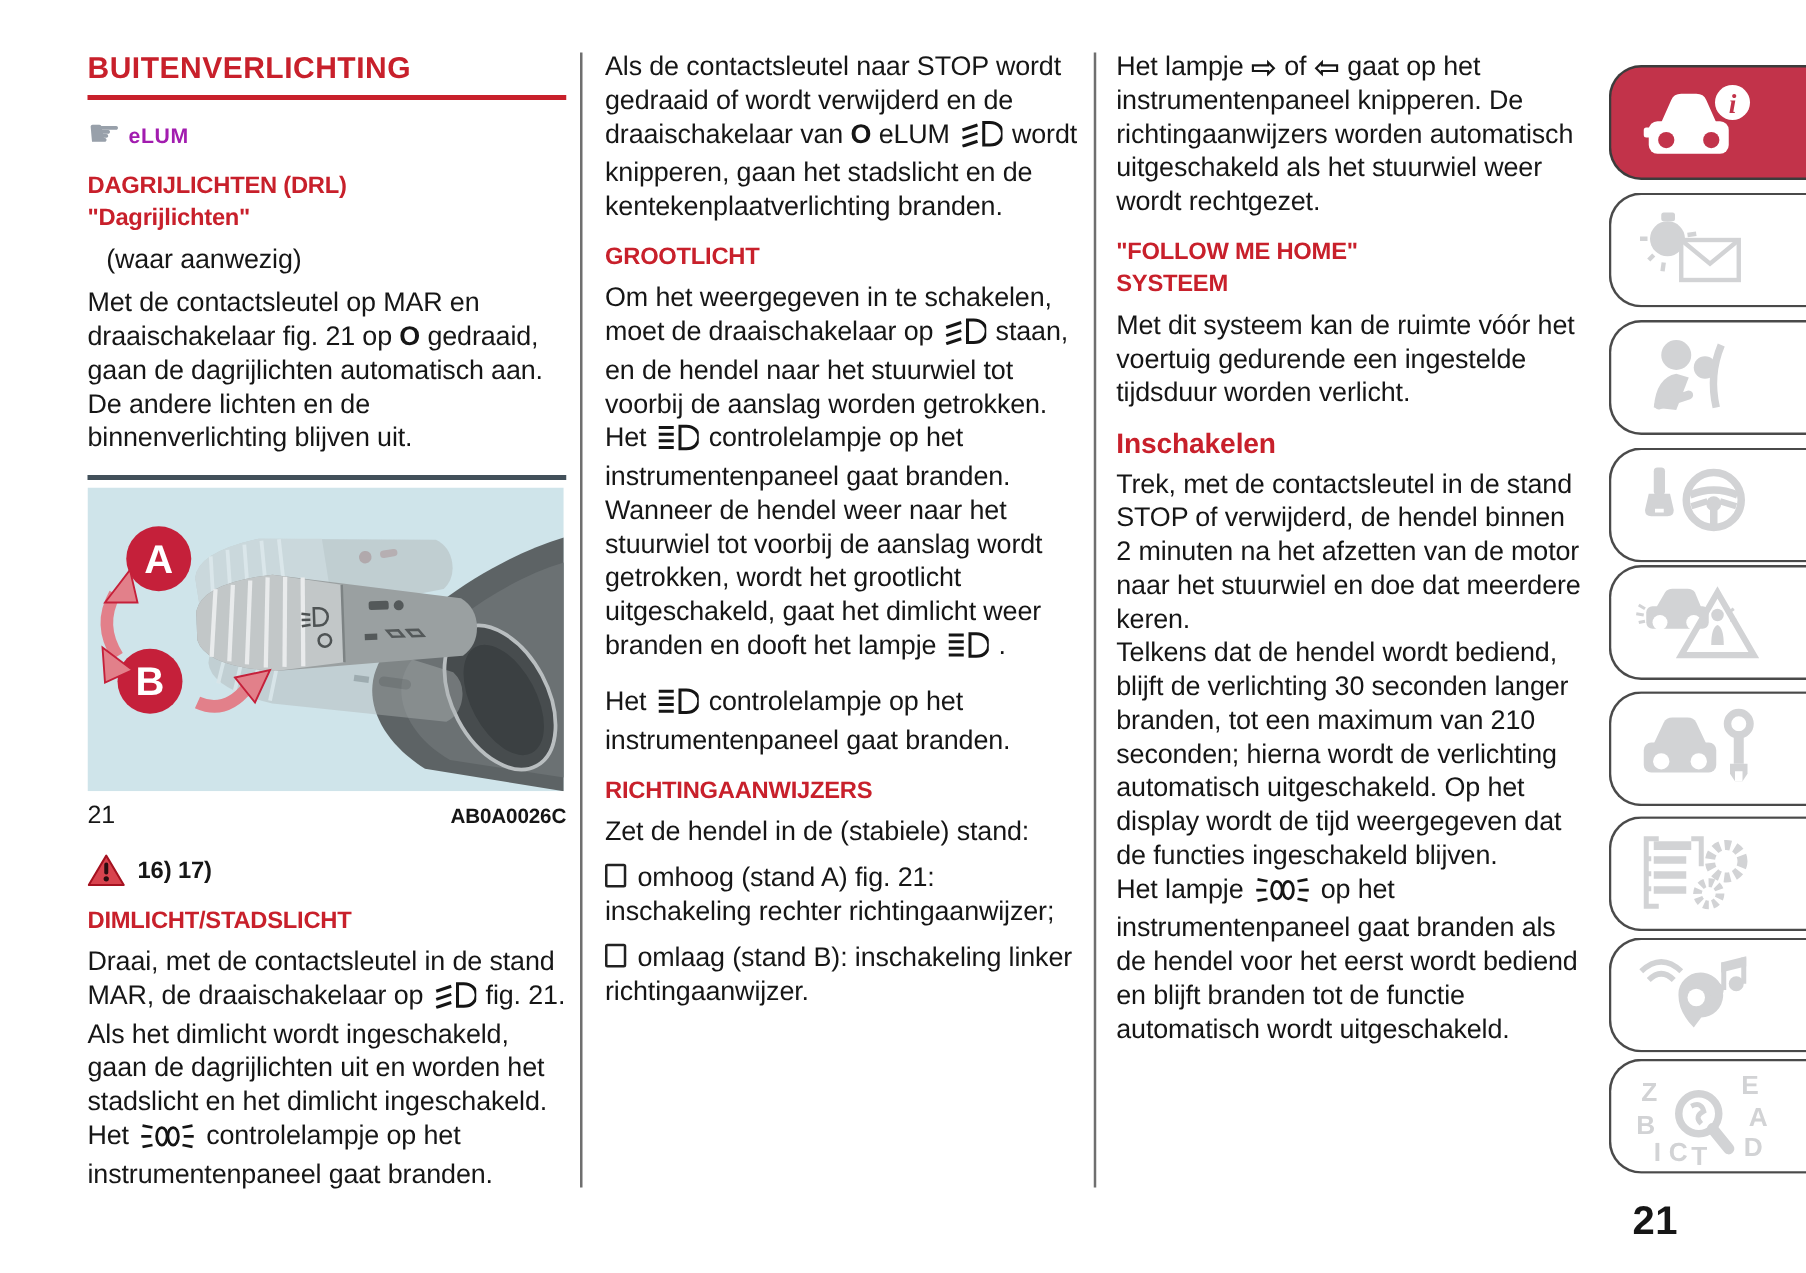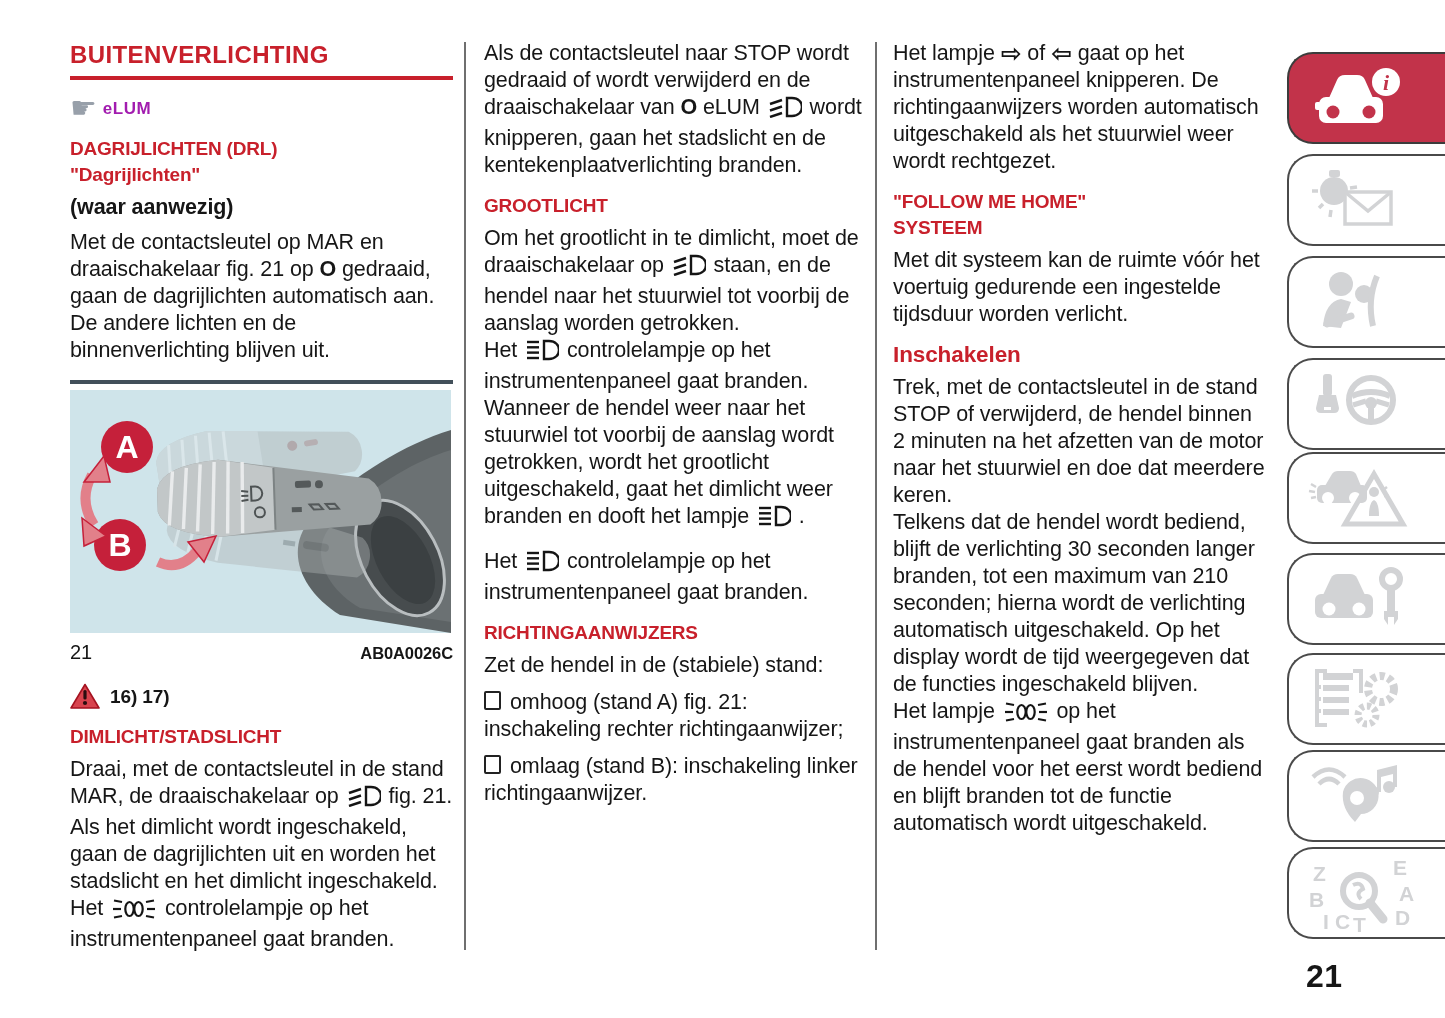--- a/index.html
+++ b/index.html
@@ -13,21 +13,21 @@
   .vdiv.d1{left:464px;} .vdiv.d2{left:875px;}
 
   .main-title{color:var(--red);font-weight:bold;font-size:24px;line-height:30px;letter-spacing:0.4px;
     border-bottom:4px solid var(--red);padding-bottom:6px;margin-bottom:10px;}
   .elum-row{display:flex;align-items:center;gap:6px;height:36px;margin:4px 0 10px 0;}
   .elum-text{color:#a21caf;font-weight:bold;font-size:17px;letter-spacing:0.5px;text-align:right;}
   .hand{color:#98a0aa;font-size:30px;line-height:30px;font-family:"DejaVu Sans",sans-serif;}
   h2.red{color:var(--red);font-weight:bold;font-size:19px;line-height:26px;margin:14px 0 6px 0;letter-spacing:-0.2px;}
   h3.red{color:var(--red);font-weight:bold;font-size:22.5px;line-height:25px;margin:13px 0 7px 0;}
   .fmh{letter-spacing:1.5px;}
-  .note{margin:0 0 8px 0;font-weight:bold;}
+  .note{margin:0 0 8px 15px;}
   p.body, .line{margin:0 0 0 0;}
   p.body{margin-bottom:14px;}
   .tight{margin:0;}
   .boldO{font-weight:bold;}
   .symicon{display:inline-block;vertical-align:-4px;margin:0 2px;}
   .arrow{font-family:"DejaVu Sans",sans-serif;font-weight:bold;font-size:25px;line-height:20px;vertical-align:-2px;}
   .bullet-sq{display:inline-block;width:13px;height:15px;border:2.5px solid #222;border-radius:2px;
     margin-right:9px;vertical-align:-1px;}
   .fig-topline{height:4px;background:#42505a;margin:16px 0 6px 0;}
   .fig-caption{display:flex;justify-content:space-between;align-items:baseline;margin-top:6px;}
@@ -189,21 +189,21 @@
             <g stroke="#151515" stroke-width="2.4">
               <line x1="14" y1="4" x2="2" y2="8"></line>
               <line x1="14" y1="10.5" x2="2" y2="14.5"></line>
               <line x1="14" y1="17" x2="2" y2="21"></line>
             </g>
           </svg></span><span> wordt knipperen, gaan het stadslicht en de kentekenplaatverlichting branden.</span></p>
 
     <h2 class="red">GROOTLICHT</h2>
 
     <div style="margin-bottom:14px">
-      <div class="line"><span>Om het grootlicht in te dimlicht, moet de draaischakelaar op </span><span class="symicon"><svg width="34" height="22" viewBox="0 0 34 22">
+      <div class="line"><span>Om het weergegeven in te schakelen, moet de draaischakelaar op </span><span class="symicon"><svg width="34" height="22" viewBox="0 0 34 22">
               <path d="M19 2 h5 c6.5 0 10 4.3 10 9 s-3.5 9 -10 9 h-5 z" fill="none" stroke="#151515" stroke-width="2.4"></path>
               <g stroke="#151515" stroke-width="2.4">
                 <line x1="14" y1="4" x2="2" y2="8"></line>
                 <line x1="14" y1="10.5" x2="2" y2="14.5"></line>
                 <line x1="14" y1="17" x2="2" y2="21"></line>
               </g>
             </svg></span><span> staan, en de hendel naar het stuurwiel tot voorbij de aanslag worden getrokken.</span></div>
       <div class="line"><span>Het </span><span class="symicon"><svg width="34" height="22" viewBox="0 0 34 22">
               <path d="M19 2 h5 c6.5 0 10 4.3 10 9 s-3.5 9 -10 9 h-5 z" fill="none" stroke="#151515" stroke-width="2.4"></path>
               <g stroke="#151515" stroke-width="2.4">

